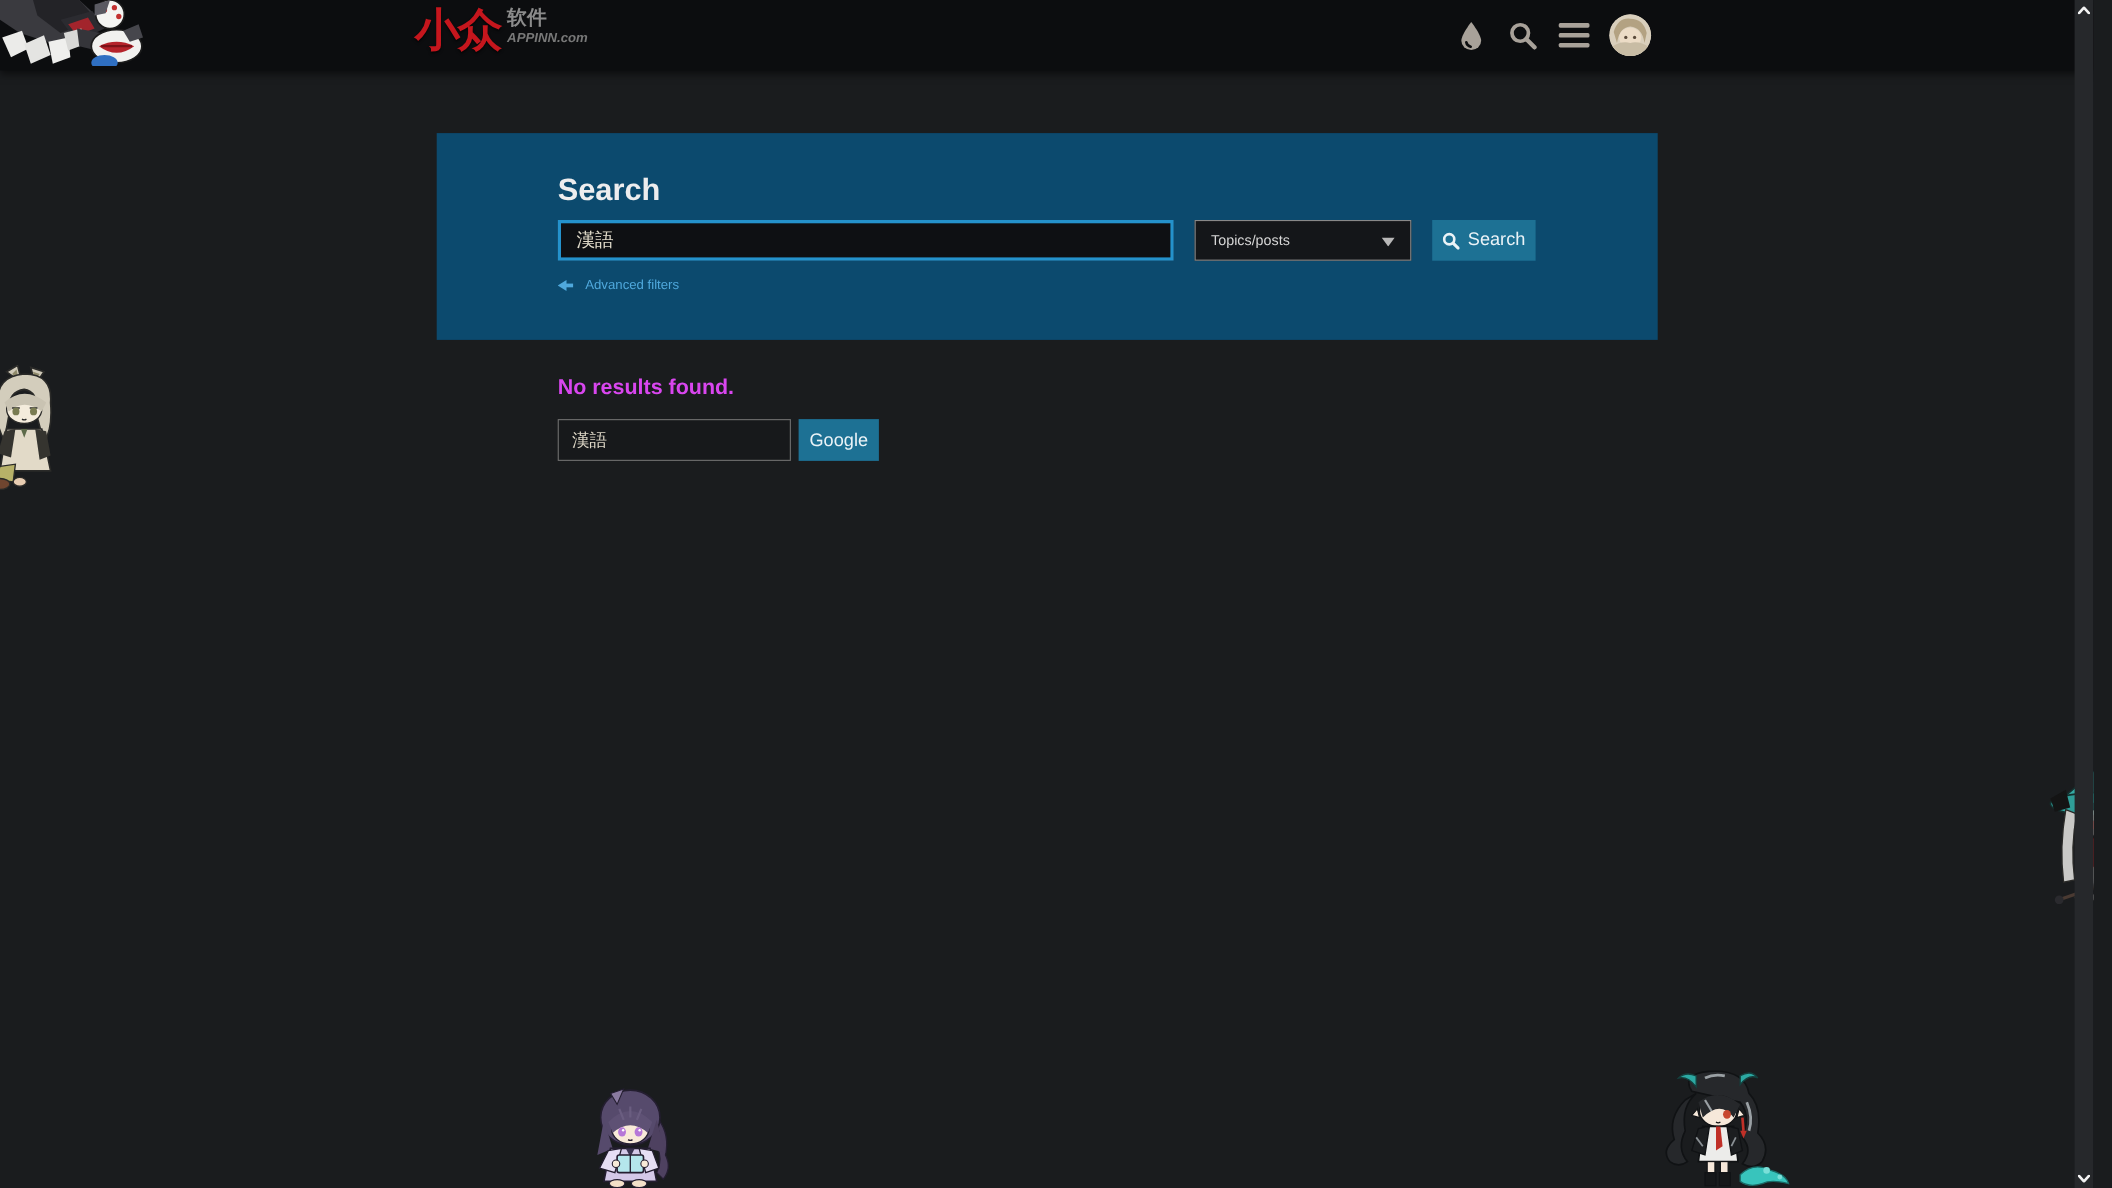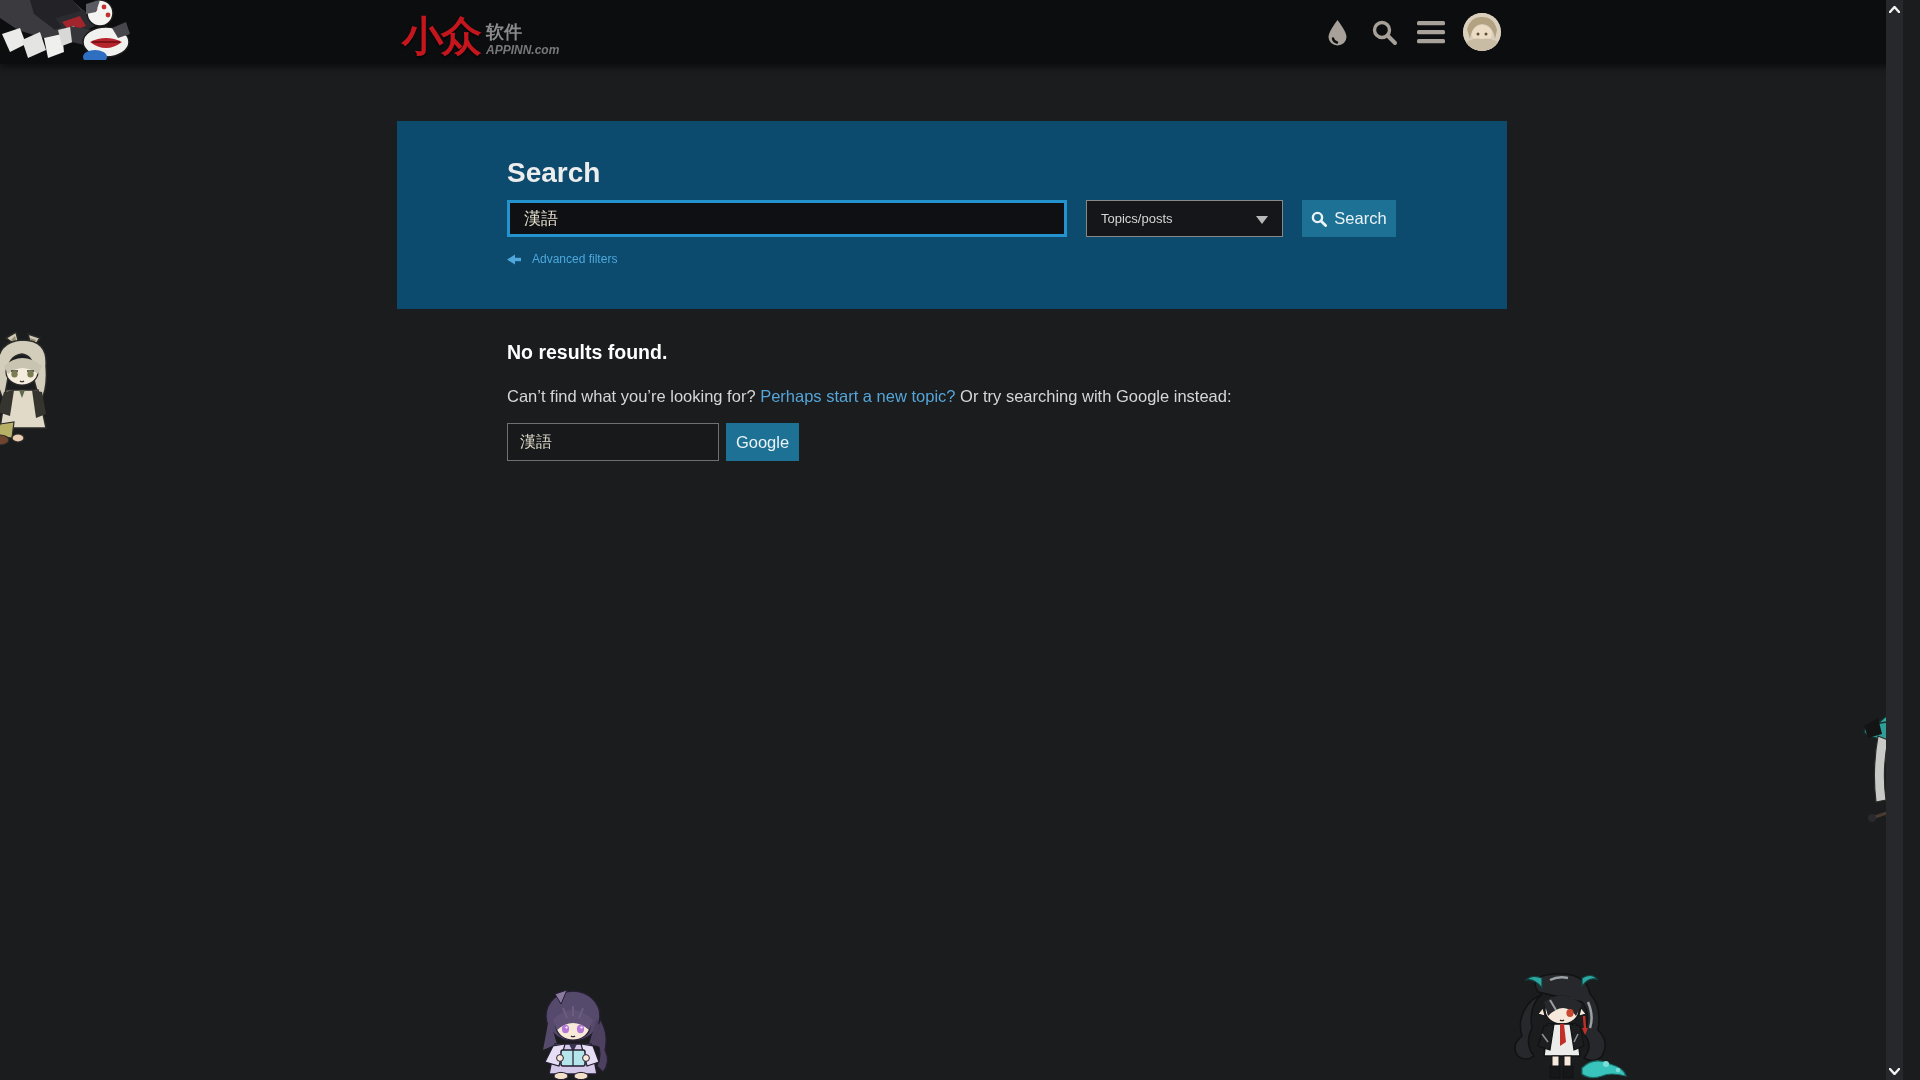--- a/index.html
+++ b/index.html
@@ -5,21 +5,21 @@
   * { margin:0; padding:0; box-sizing:border-box; }
   html,body { width:1920px; height:1080px; overflow:hidden; background:#1a1c1e;
               font-family:"Liberation Sans","DejaVu Sans",sans-serif; }
   .viewport { position:relative; width:1920px; height:1080px; background:#1a1c1e; }
   .content-area { position:absolute; left:0; top:0; width:1903px; height:1080px; overflow:hidden; }
 
   
   .site-header { position:absolute; left:0; top:0; width:1903px; height:64px;
                  background:#0c0d0f; box-shadow:0 3px 7px rgba(0,0,0,.55); z-index:40; }
   .header-art { position:absolute; left:0; top:0; width:135px; height:60px; }
-  .logo { position:absolute; left:402px; top:7px; height:50px; display:flex; align-items:flex-end; cursor:pointer; }
+  .logo { position:absolute; left:377px; top:7px; height:50px; display:flex; align-items:flex-start; cursor:pointer; }
   .logo-red { font-size:41px; font-weight:bold; color:#c5161d; letter-spacing:-2px;
               text-shadow:0 2px 2px rgba(0,0,0,.6); line-height:1; }
   .logo-sub { margin-left:6px; display:flex; flex-direction:column; justify-content:center; }
   .logo-sub-top { font-size:18px; font-weight:bold; color:#8b8b8b; line-height:1.1; }
   .logo-sub-bottom { font-size:12px; font-weight:bold; font-style:italic; color:#787878; line-height:1.2; }
   .header-icons { position:absolute; right:402px; top:0; height:64px; display:flex; align-items:center; gap:17px; }
   .hicon { width:30px; height:30px; display:flex; align-items:center; justify-content:center; cursor:pointer; }
   .avatar { width:38px; height:38px; border-radius:50%; overflow:hidden; background:#d8cfc0; cursor:pointer; }
 
   
@@ -36,21 +36,21 @@
   .type-select .caret { position:absolute; right:14px; top:15px; }
   .btn-teal { height:37px; background:#1d7194; border:none; color:#eaf3f7; font-size:16.5px;
               display:flex; align-items:center; justify-content:center; cursor:pointer;
               font-family:"Liberation Sans","DejaVu Sans",sans-serif; }
   .search-btn { width:94px; margin-left:19px; gap:7px; }
   .advanced-link { position:absolute; left:110px; top:131px; display:flex; align-items:center; gap:10px;
                    color:#4fa8dc; font-size:12px; cursor:pointer; text-decoration:none; }
 
   
   .results { position:absolute; left:507px; top:341px; width:1000px; }
-  .no-results { font-size:19.5px; font-weight:bold; color:#ffffff; }
+  .no-results { font-size:19.5px; font-weight:bold; color:#d946ef; }
   .hint-line { margin-top:23px; font-size:16.5px; color:#d6d6d6; }
   .hint-line a { color:#55a5d8; text-decoration:none; cursor:pointer; }
   .google-row { margin-top:17px; display:flex; align-items:center; }
   .google-input { width:212px; height:38px; background:#17191b; border:1px solid #707070;
                   color:#ddd7c6; font-size:16px; padding:0 12px; outline:none;
                   font-family:"Liberation Sans","DejaVu Sans",sans-serif; }
   .google-btn { width:73px; margin-left:7px; height:38px;align-items:center; }
 
   
   .deco { position:absolute; pointer-events:none; }
@@ -156,23 +156,20 @@
         <svg width="15" height="11" viewBox="0 0 15 11">
           <polygon points="0,5.5 8,0.5 8,10.5" fill="#4fa8dc"></polygon>
           <rect x="7" y="3.8" width="7" height="3.4" fill="#4fa8dc"></rect>
         </svg>
         <span>Advanced filters</span>
       </a>
     </section>
 
     <section class="results">
       <h3 class="no-results">No results found.</h3>
-      <p class="hint-line">
-        <span>Can’t find what you’re looking for? </span><a>Perhaps start a new topic?</a><span> Or try searching with Google instead:</span>
-      </p>
       <div class="google-row">
         <input class="google-input" type="text" value="漢語" style="">
         <button class="btn-teal google-btn">
           <span>Google</span>
         </button>
       </div>
     </section>
 
     <svg class="deco" style="left:-16px; top:332px;" width="80" height="114" viewBox="0 0 80 114">
       <polygon points="22,6 32,0 36,16" fill="#cfc9b8" stroke="#2a2a28" stroke-width="1.5"></polygon>

